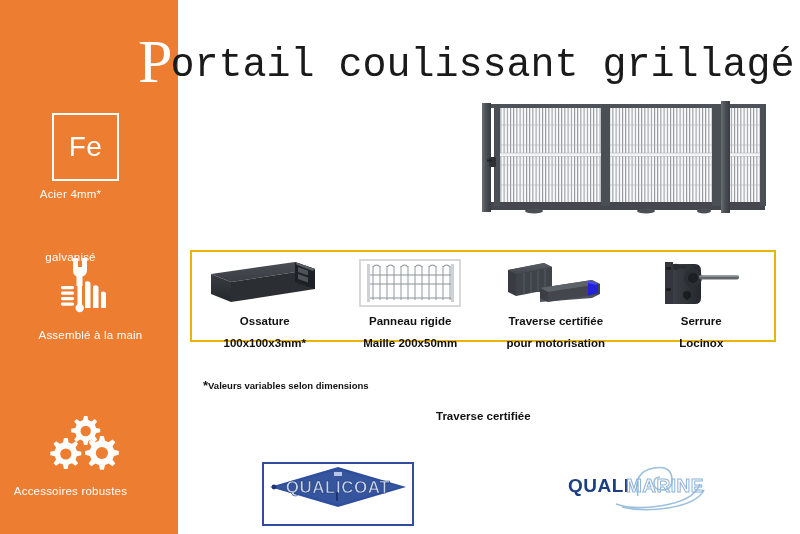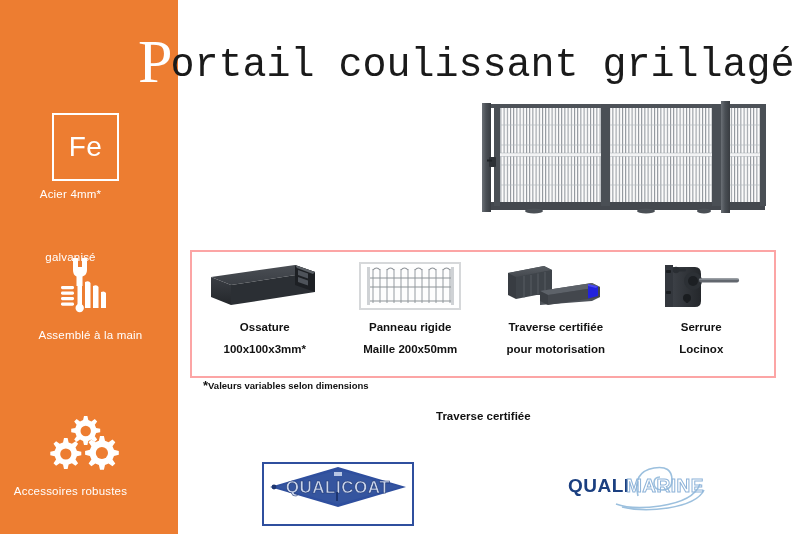--- a/index.html
+++ b/index.html
@@ -58,22 +58,22 @@
     margin-left:-2px;
   }
 
   
   .gate{
     position:absolute;left:478px;top:95px;width:292px;height:125px;
   }
 
   
   .prod-box{
-    position:absolute;left:190px;top:250px;width:586px;height:128px;
-    border:2px solid #fca5a5;box-sizing:border-box;background:#fff;
+    position:absolute;left:190px;top:250px;width:586px;height:92px;
+    border:2px solid #eab308;box-sizing:border-box;background:#fff;
   }
   .prod-grid{
     position:absolute;left:0;top:0;width:100%;height:100%;
     display:flex;
   }
   .prod-cell{
     flex:1;display:flex;flex-direction:column;align-items:center;
     padding-top:6px;box-sizing:border-box;
   }
   .prod-img{height:56px;display:flex;align-items:center;justify-content:center;}

